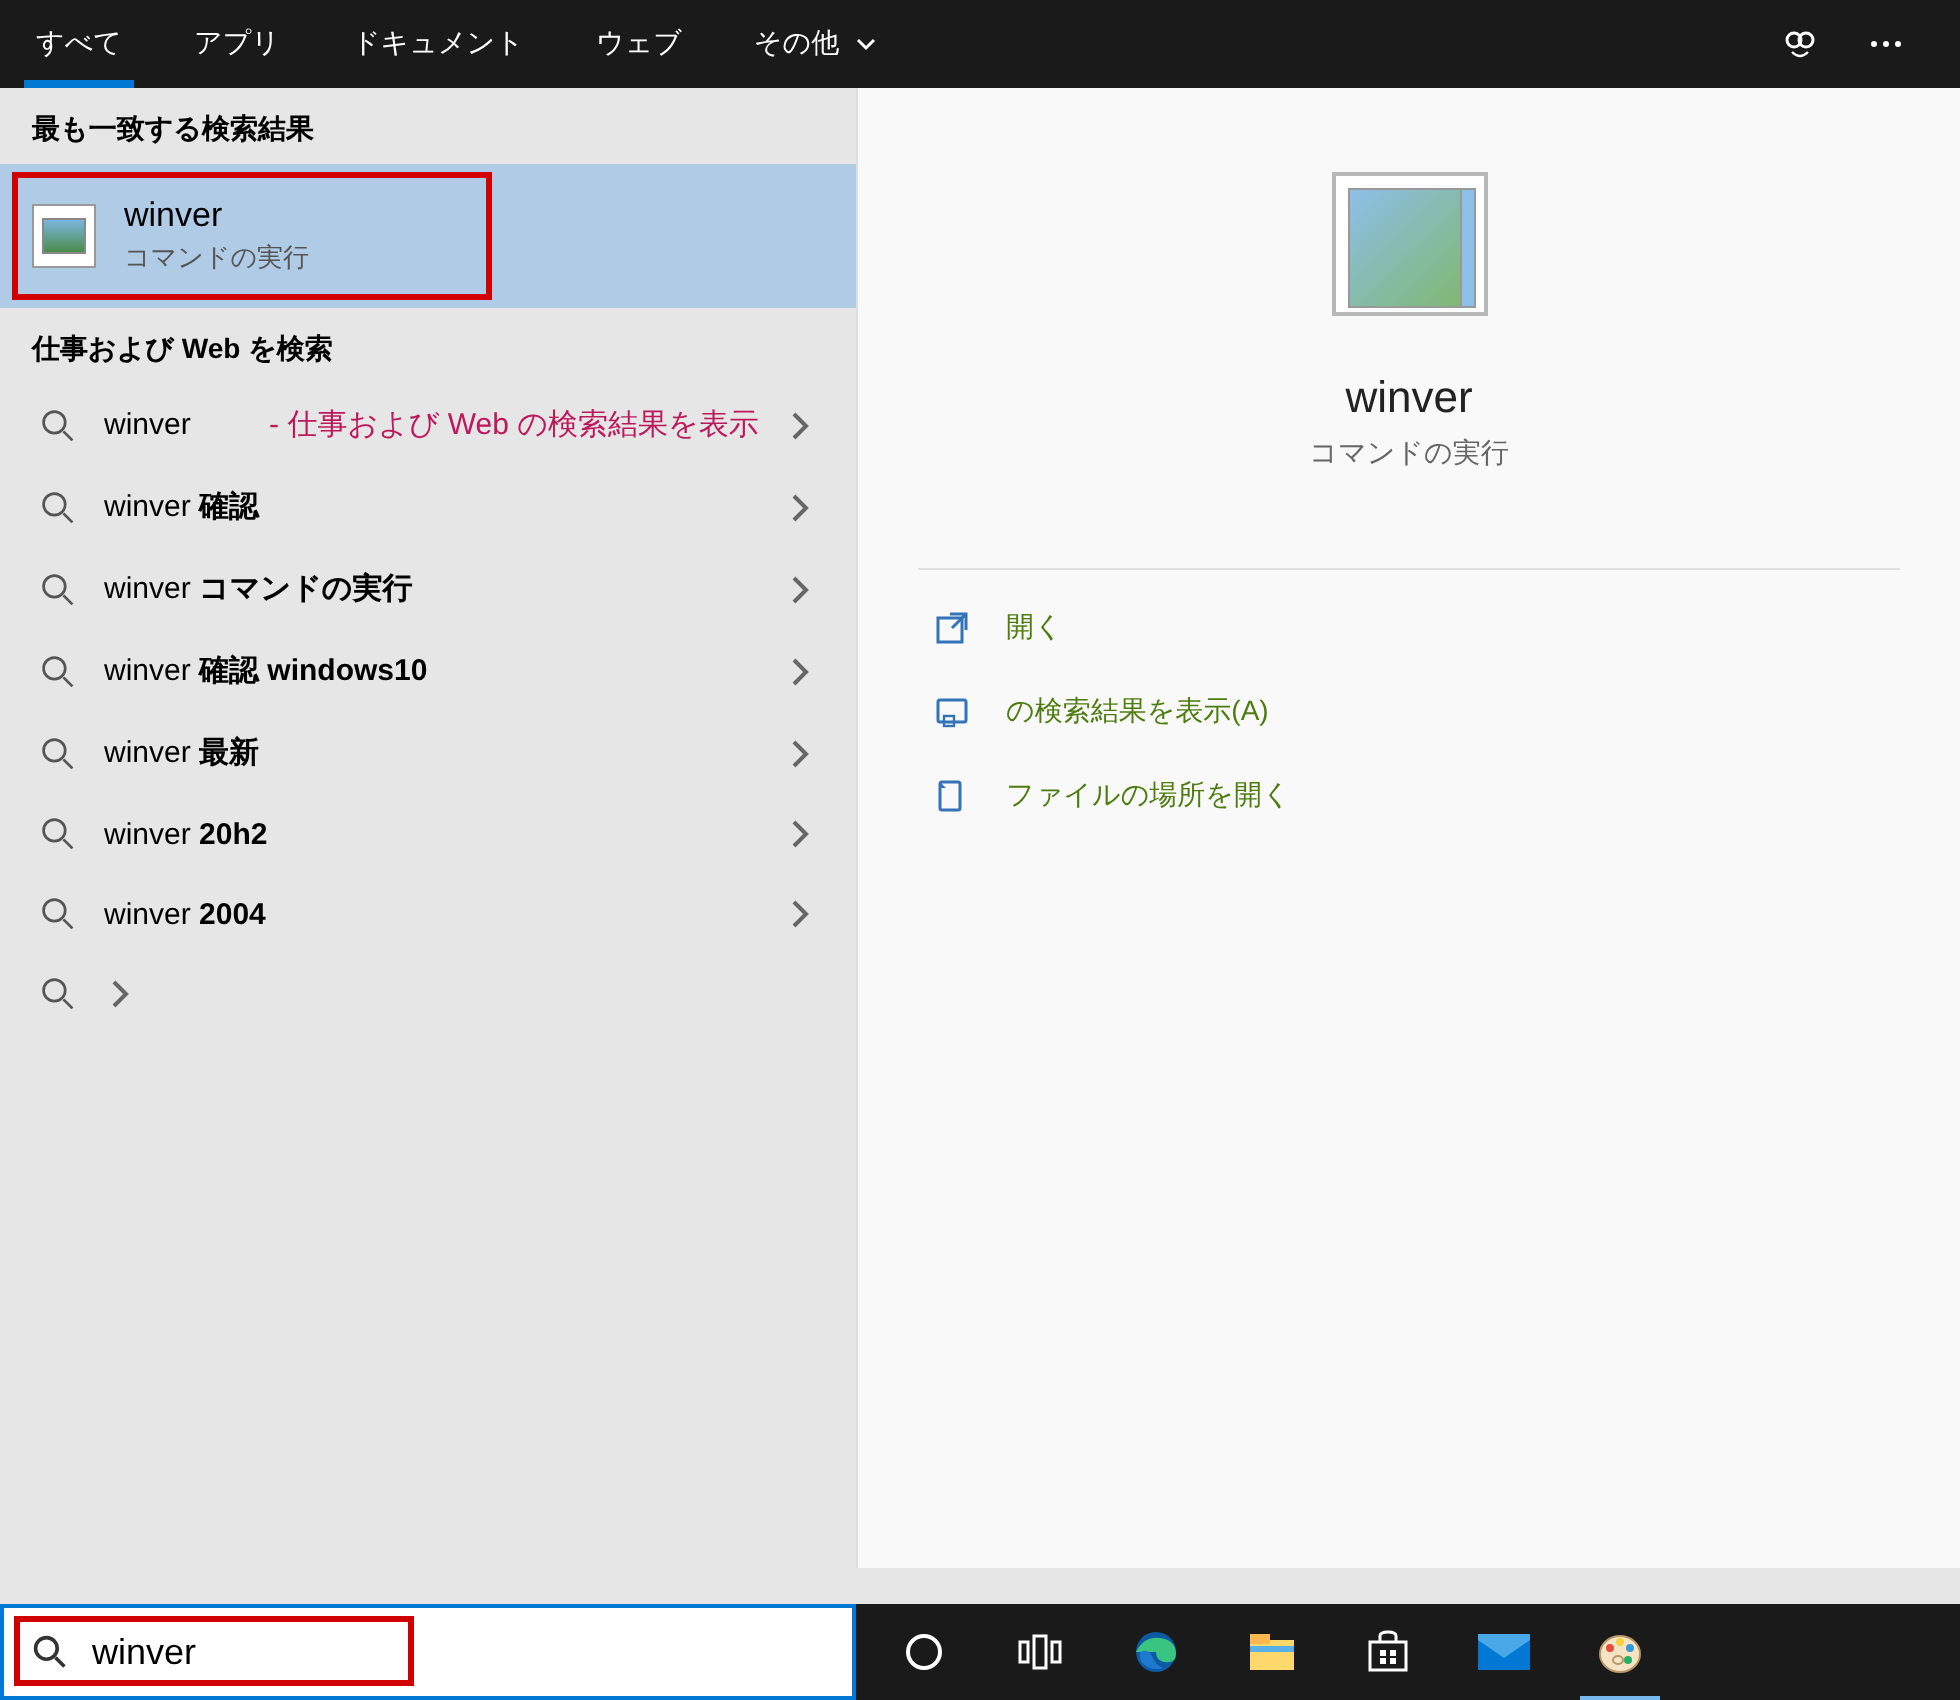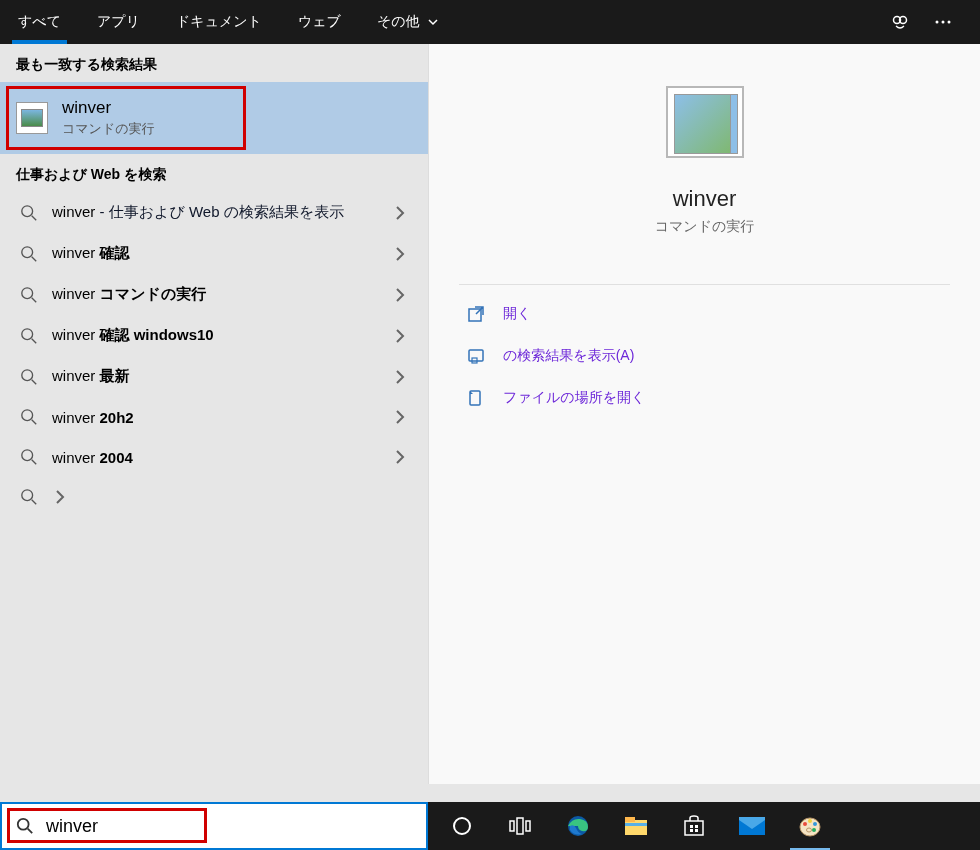--- a/index.html
+++ b/index.html
@@ -112,21 +112,21 @@
     .search-icon-left {
       width: 18px; height: 18px;
       margin-right: 14px;
       flex-shrink: 0;
     }
     .search-text {
       flex: 1;
       font-size: 15px;
       color: #000;
     }
-    .search-text .light { color: #0f172a; font-weight: normal; }
+    .search-text .light { color: #be185d; font-weight: normal; margin-left: 35px; }
     .search-text .bold { font-weight: 700; }
     .chevron {
       width: 16px; height: 16px;
       color: #666;
     }
     .right-panel {
       flex: 1;
       background: #f9f9f9;
       display: flex;
       flex-direction: column;
@@ -172,21 +172,21 @@
     .action-list {
       width: 100%;
       padding: 0 30px;
     }
     .action-item {
       display: flex;
       align-items: center;
       padding: 12px 8px;
       cursor: pointer;
       font-size: 14px;
-      color: #6d28d9;
+      color: #4d7c0f;
     }
     .action-icon {
       width: 18px; height: 18px;
       margin-right: 18px;
       color: #3373b8;
     }
     .search-bar {
       position: absolute;
       bottom: 0;
       left: 0;

